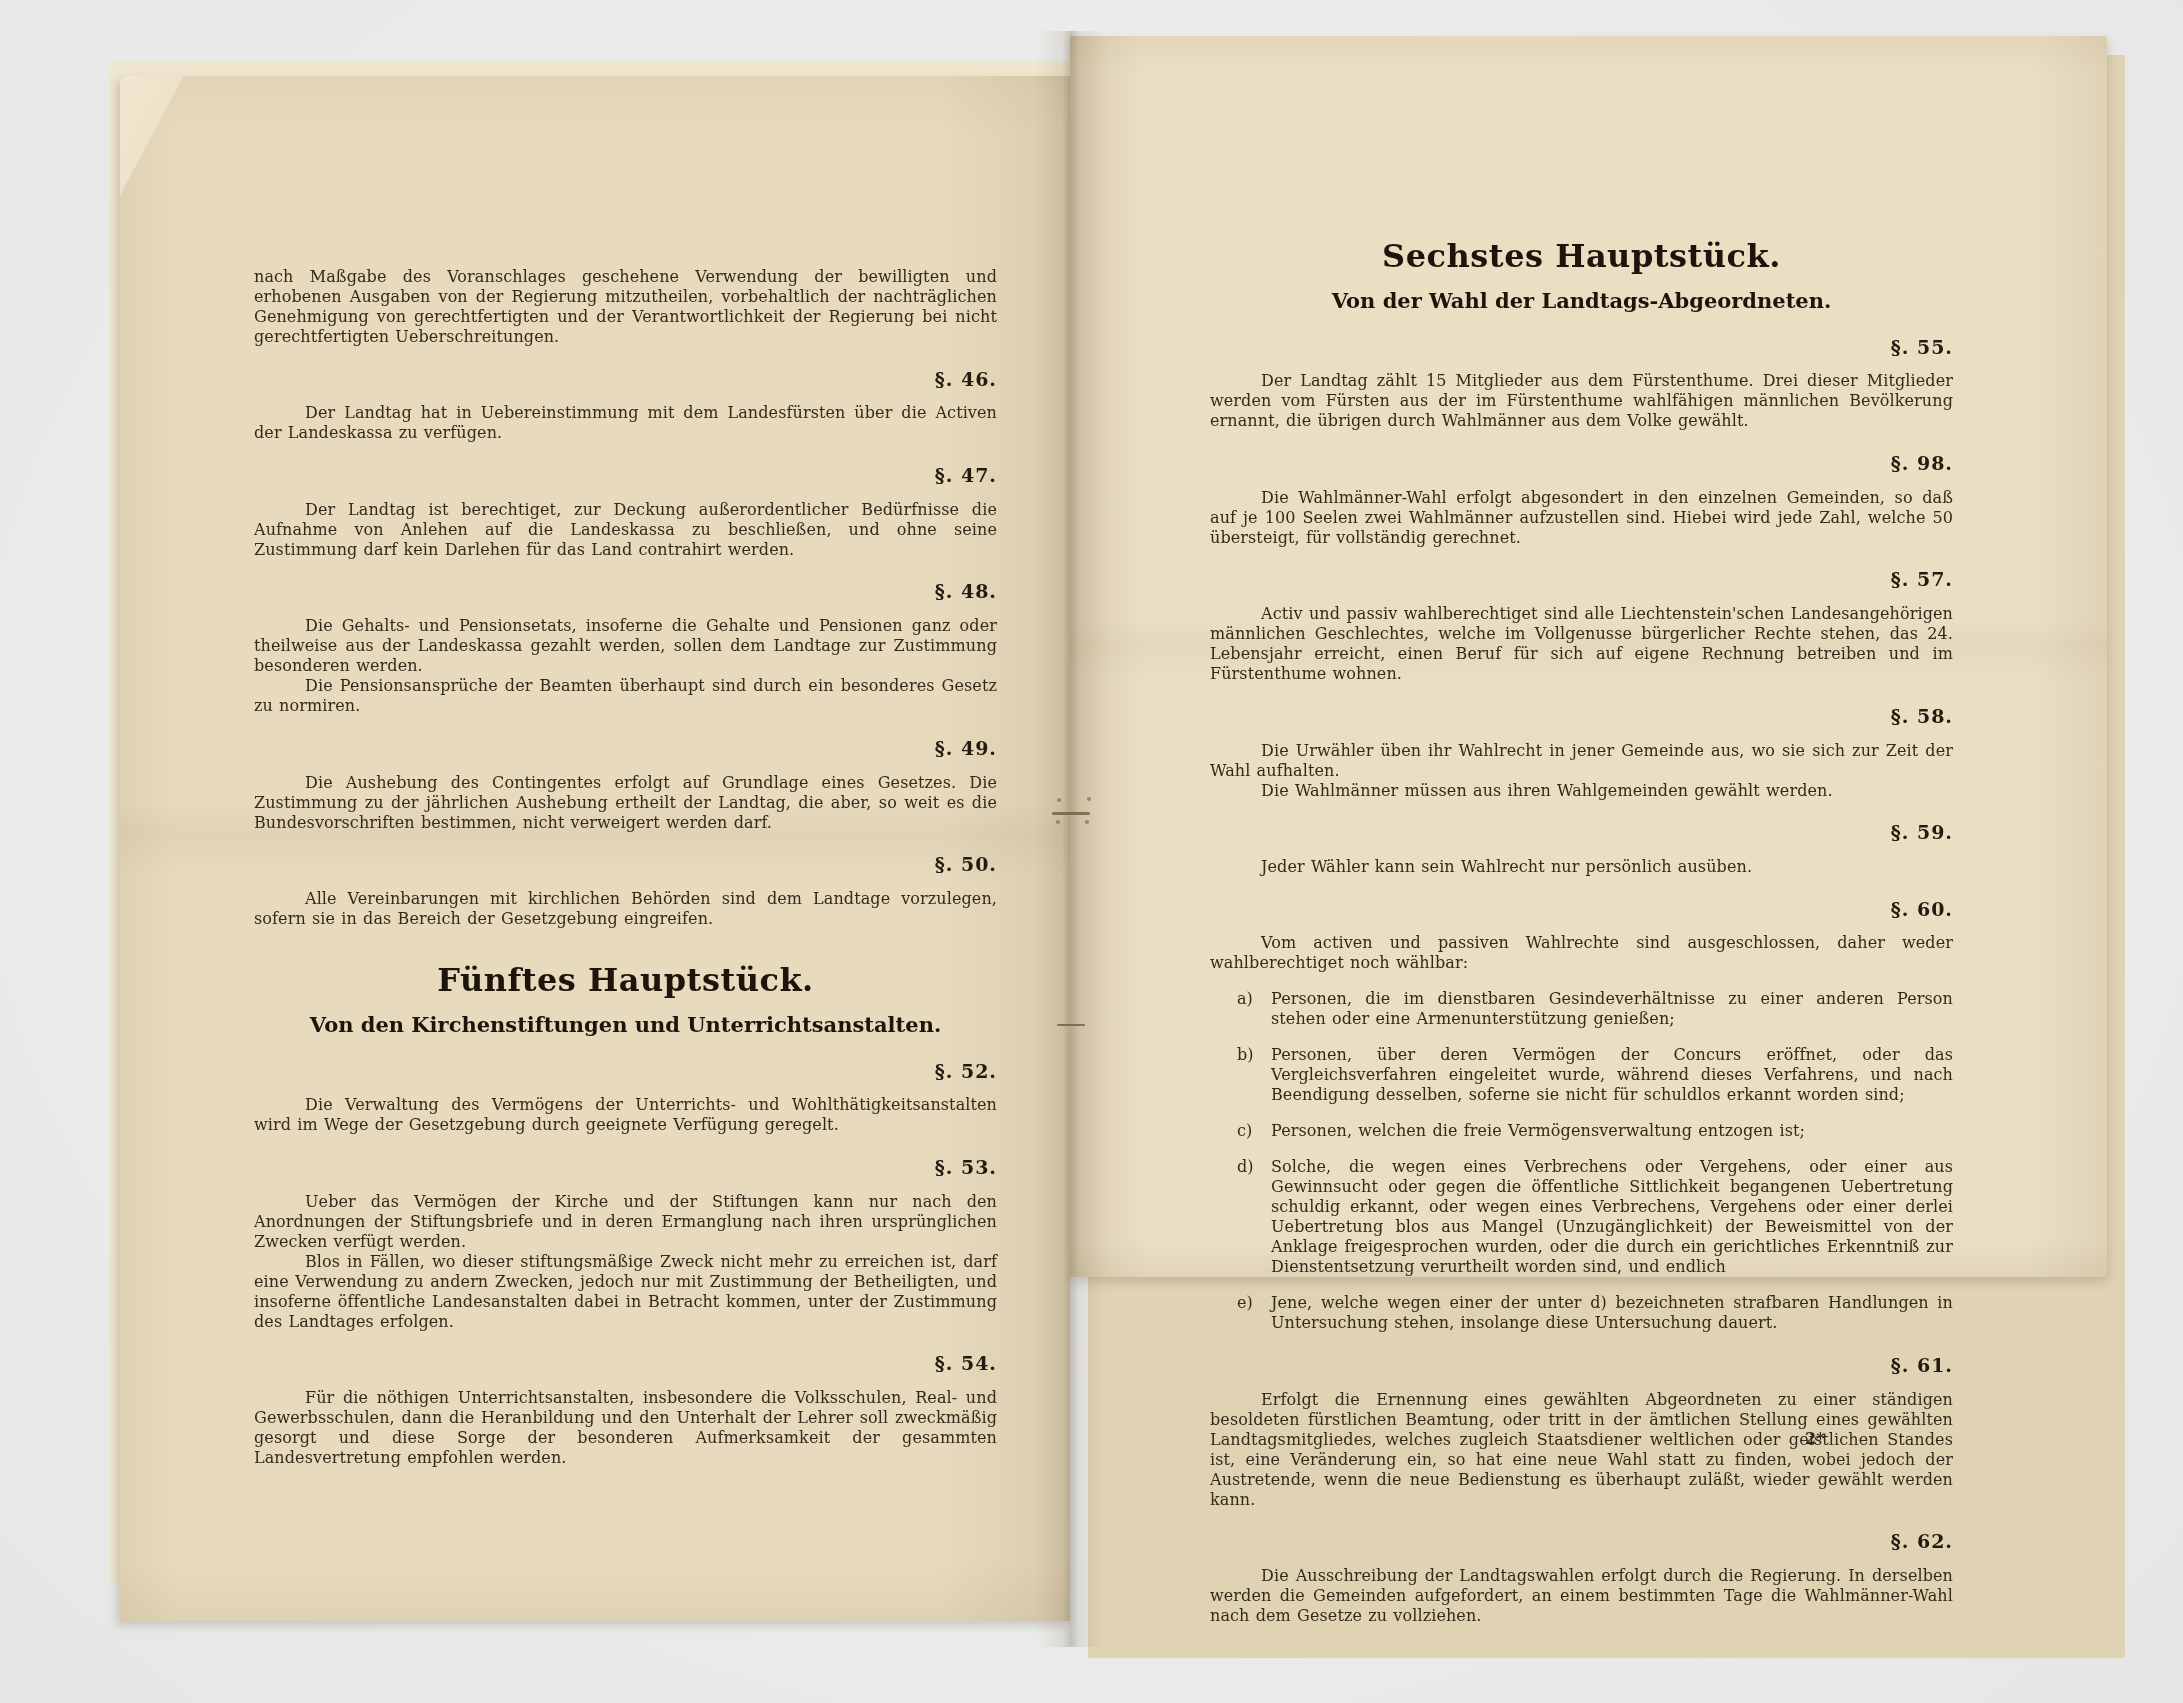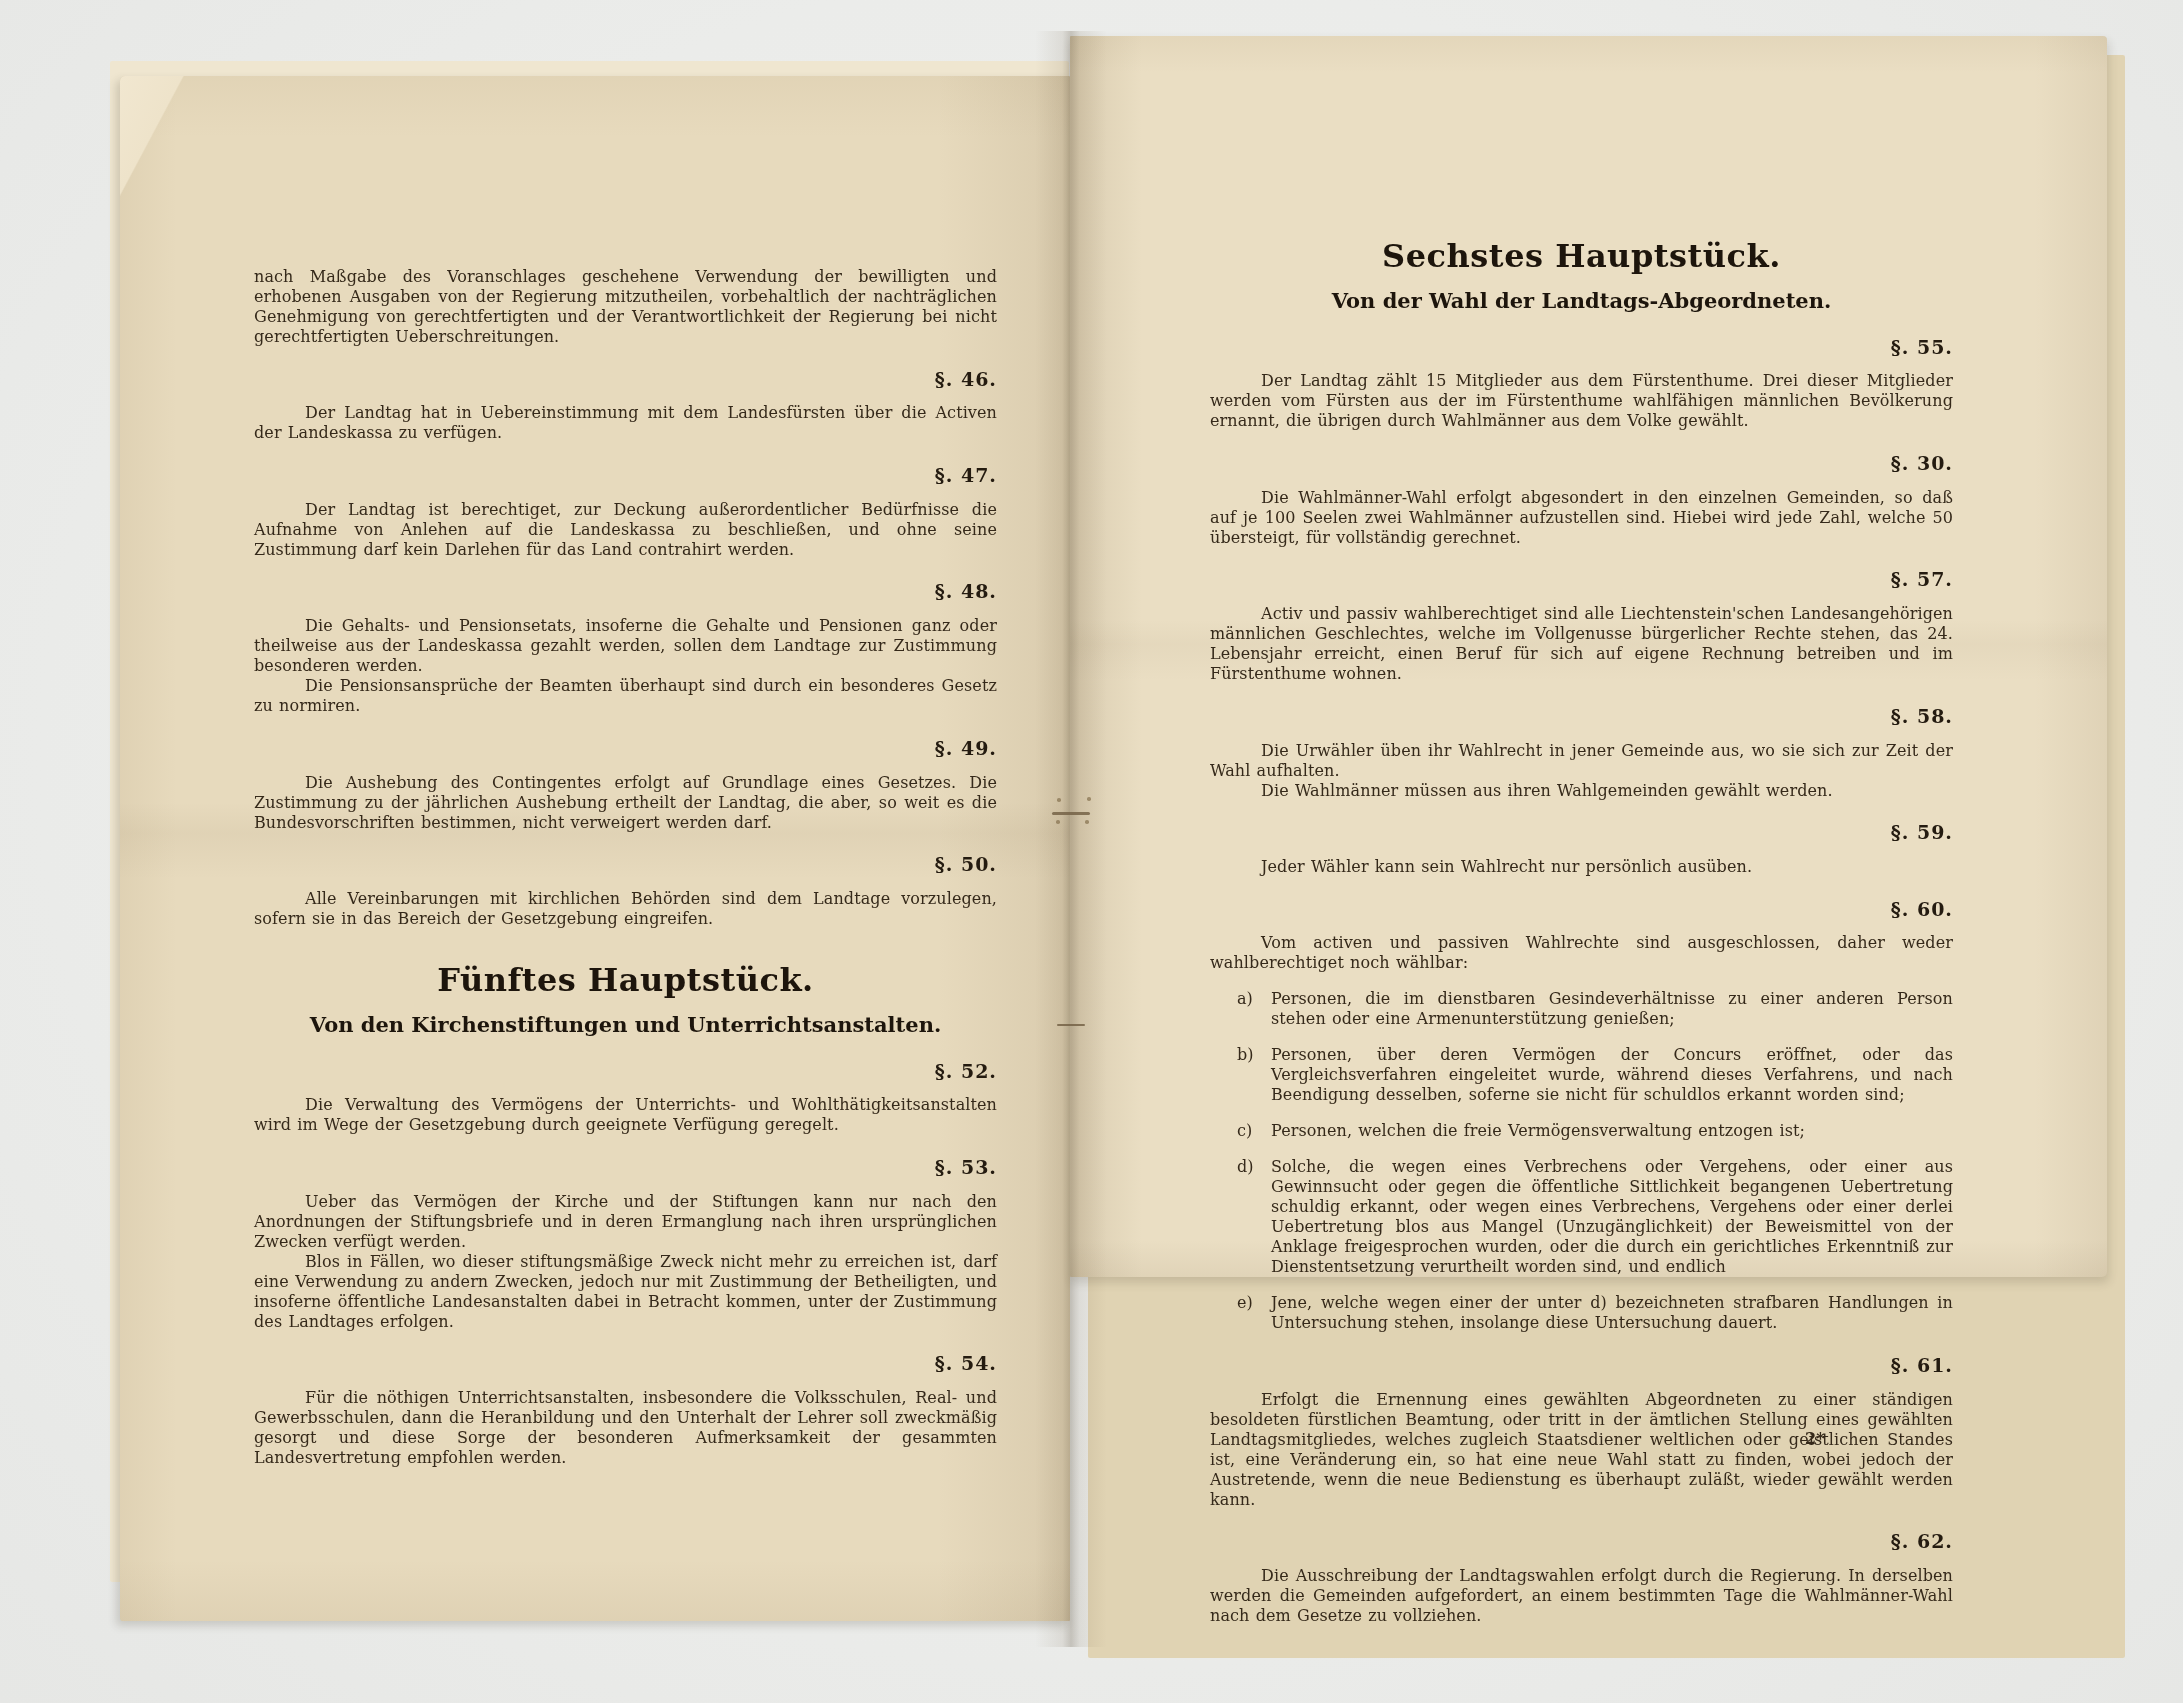--- a/index.html
+++ b/index.html
@@ -136,21 +136,21 @@
       <div class="ch-title">Sechstes Hauptstück.</div>
       <div class="ch-sub">Von der Wahl der Landtags-Abgeordneten.</div>
     </div>
 
     <div>
       <div class="sec-num">§. 55.</div>
       <p class="para">Der Landtag zählt 15 Mitglieder aus dem Fürstenthume. Drei dieser Mitglieder werden vom Fürsten aus der im Fürstenthume wahlfähigen männlichen Bevölkerung ernannt, die übrigen durch Wahlmänner aus dem Volke gewählt.</p>
     </div>
 
     <div>
-      <div class="sec-num">§. 30.</div>
+      <div class="sec-num">§. 98.</div>
       <p class="para">Die Wahlmänner-Wahl erfolgt abgesondert in den einzelnen Gemeinden, so daß auf je 100 Seelen zwei Wahlmänner aufzustellen sind. Hiebei wird jede Zahl, welche 50 übersteigt, für vollständig gerechnet.</p>
     </div>
 
     <div>
       <div class="sec-num">§. 57.</div>
       <p class="para">Activ und passiv wahlberechtiget sind alle Liechtenstein'schen Landesangehörigen männlichen Geschlechtes, welche im Vollgenusse bürgerlicher Rechte stehen, das 24. Lebensjahr erreicht, einen Beruf für sich auf eigene Rechnung betreiben und im Fürstenthume wohnen.</p>
     </div>
 
     <div>
       <div class="sec-num">§. 58.</div>

